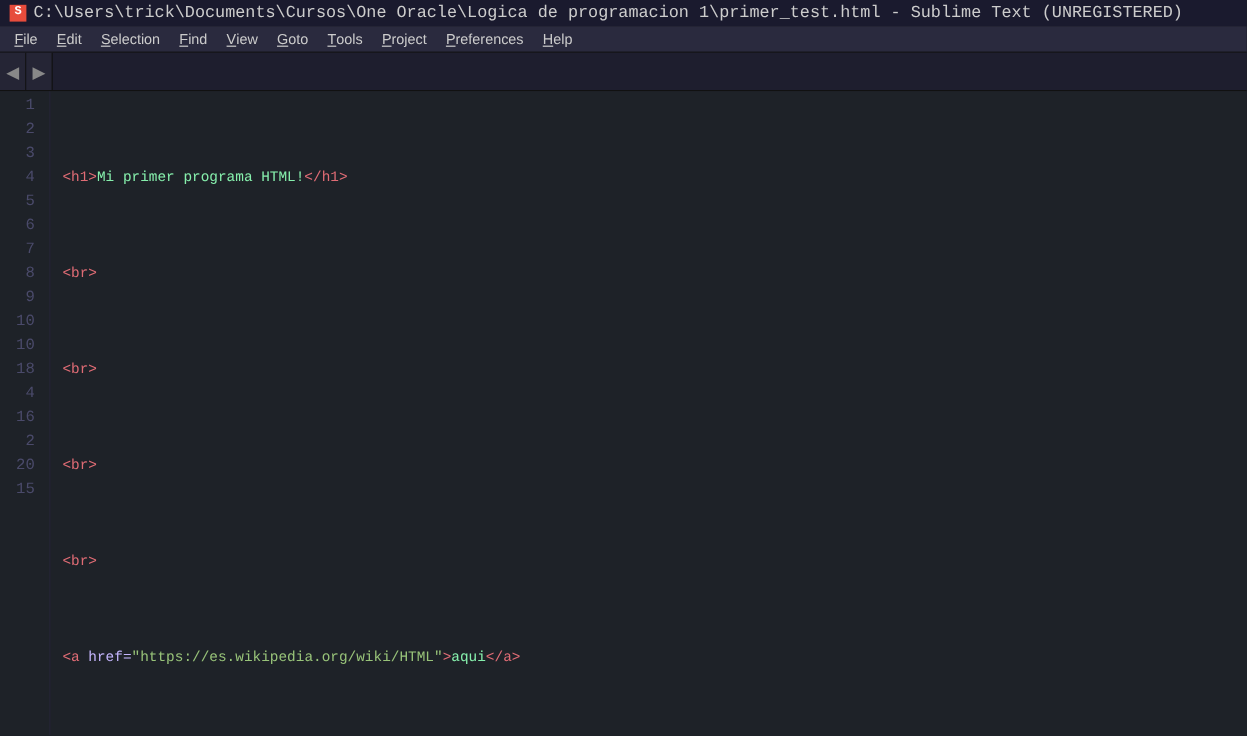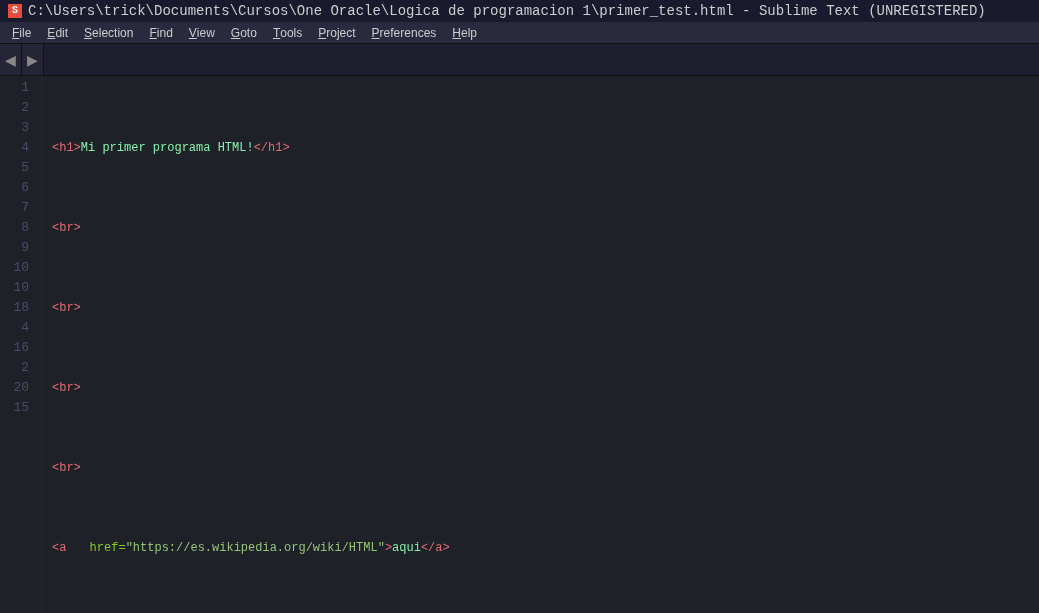--- a/index.html
+++ b/index.html
@@ -151,21 +151,21 @@
       white-space: pre;
     }
     .code-line {
       display: flex;
       align-items: baseline;
       height: 20px;
     }
     
     .tag { color: #e06c75; }     
     .string { color: #98c379; }        
-    .attr { color: #84cc16; margin-left: 16px; }
+    .attr { color: #c4b5fd; }
     @keyframes blink { 50% { opacity: 0; } }
 
     .plain { color: #86efac; }
   </style>
 </head>
 <body>
 
 <div id="title-bar">
   <span class="title-icon">S</span>
   <span class="title-text">C:\Users\trick\Documents\Cursos\One Oracle\Logica de programacion 1\primer_test.html - Sublime Text (UNREGISTERED)</span>

